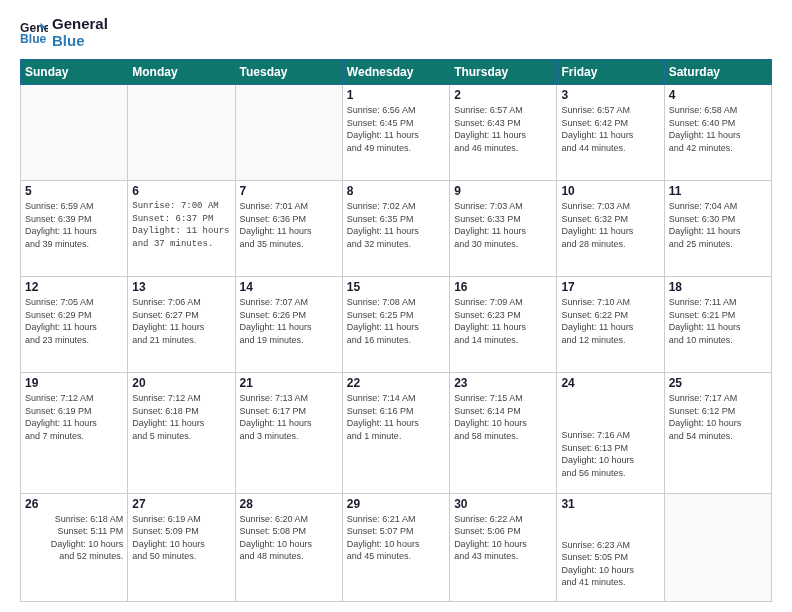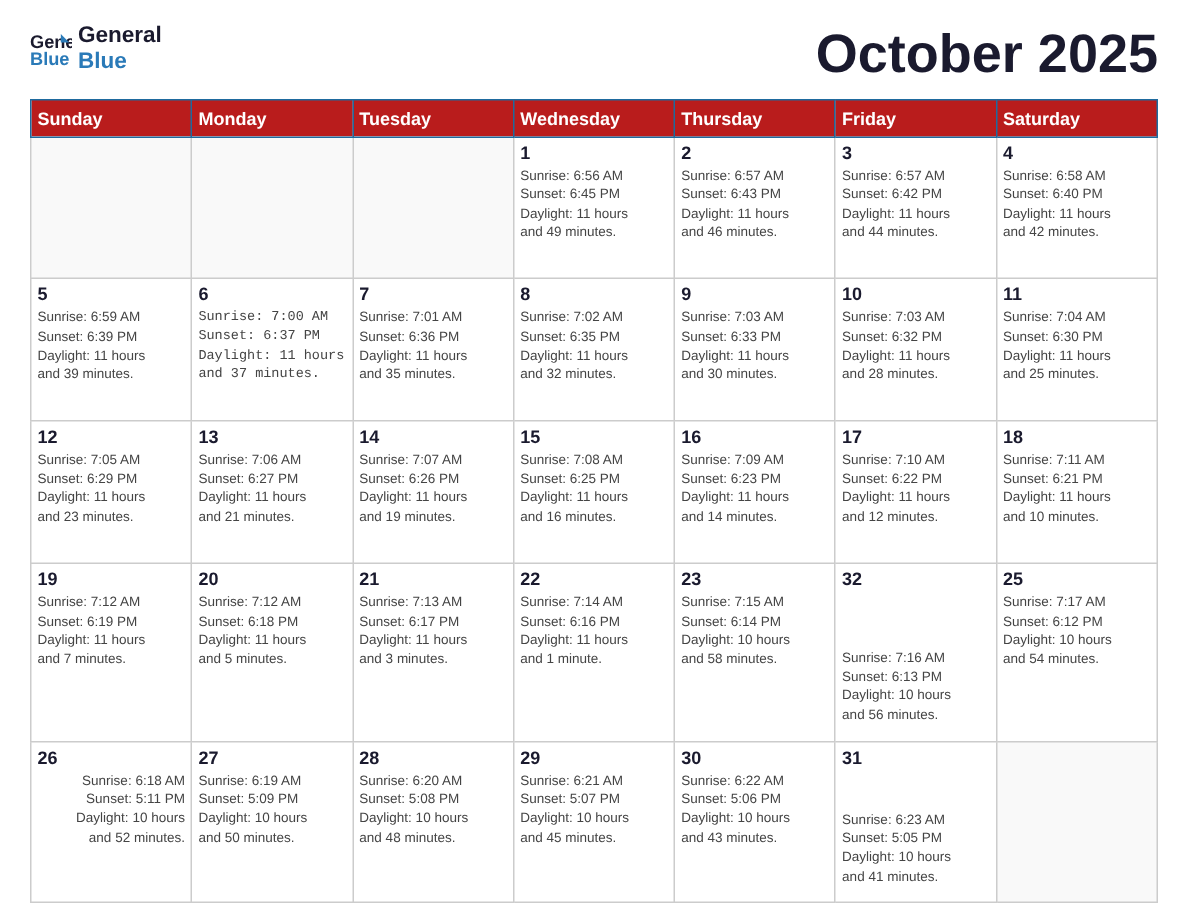--- a/index.html
+++ b/index.html
@@ -46,21 +46,21 @@
       color: #555;
     }
     .calendar {
       flex: 1;
       border: 1px solid #ccc;
       border-collapse: collapse;
       width: 100%;
       table-layout: fixed;
     }
     .calendar th {
-      background: #b91c1c;
+      background: #0f766e;
       color: #fff;
       font-size: 12px;
       font-weight: bold;
       padding: 5px 4px;
       border: 1px solid #1e6a9e;
       text-align: left;
     }
     .calendar td {
       border: 1px solid #ccc;
       vertical-align: top;
@@ -98,21 +98,20 @@
         <text x="0" y="14" font-size="13" font-weight="bold" fill="#1a1a2e" font-family="Arial">General</text>
         <text x="0" y="26" font-size="13" font-weight="bold" fill="#2a7ab8" font-family="Arial">Blue</text>
         <polygon points="22,4 28,10 22,10" fill="#2a7ab8"></polygon>
       </svg>
       <div style="display:flex;flex-direction:column;line-height:1.1;">
         <span style="font-size:15px;font-weight:bold;color:#1a1a2e;">General</span>
         <span style="font-size:15px;font-weight:bold;color:#2a7ab8;">Blue</span>
       </div>
     </div>
     <div class="title-block">
-      <div class="month-title">October 2025</div>
     </div>
   </div>
 
   <table class="calendar">
     <thead>
       <tr>
 
       <th>Sunday</th>
           <th>Monday</th>
           <th>Tuesday</th>
@@ -289,21 +288,21 @@
 and 1 minute.</div>
           </td>
           <td>
             <span class="day-num">23</span>
             <div class="day-info" style="white-space: pre-line;">Sunrise: 7:15 AM
 Sunset: 6:14 PM
 Daylight: 10 hours
 and 58 minutes.</div>
           </td>
           <td>
-            <span class="day-num">32</span>
+            <span class="day-num">24</span>
             <div class="day-info" style="white-space: pre-line; margin-top: 39px;">Sunrise: 7:16 AM
 Sunset: 6:13 PM
 Daylight: 10 hours
 and 56 minutes.</div>
           </td>
           <td>
             <span class="day-num">25</span>
             <div class="day-info" style="white-space: pre-line;">Sunrise: 7:17 AM
 Sunset: 6:12 PM
 Daylight: 10 hours

